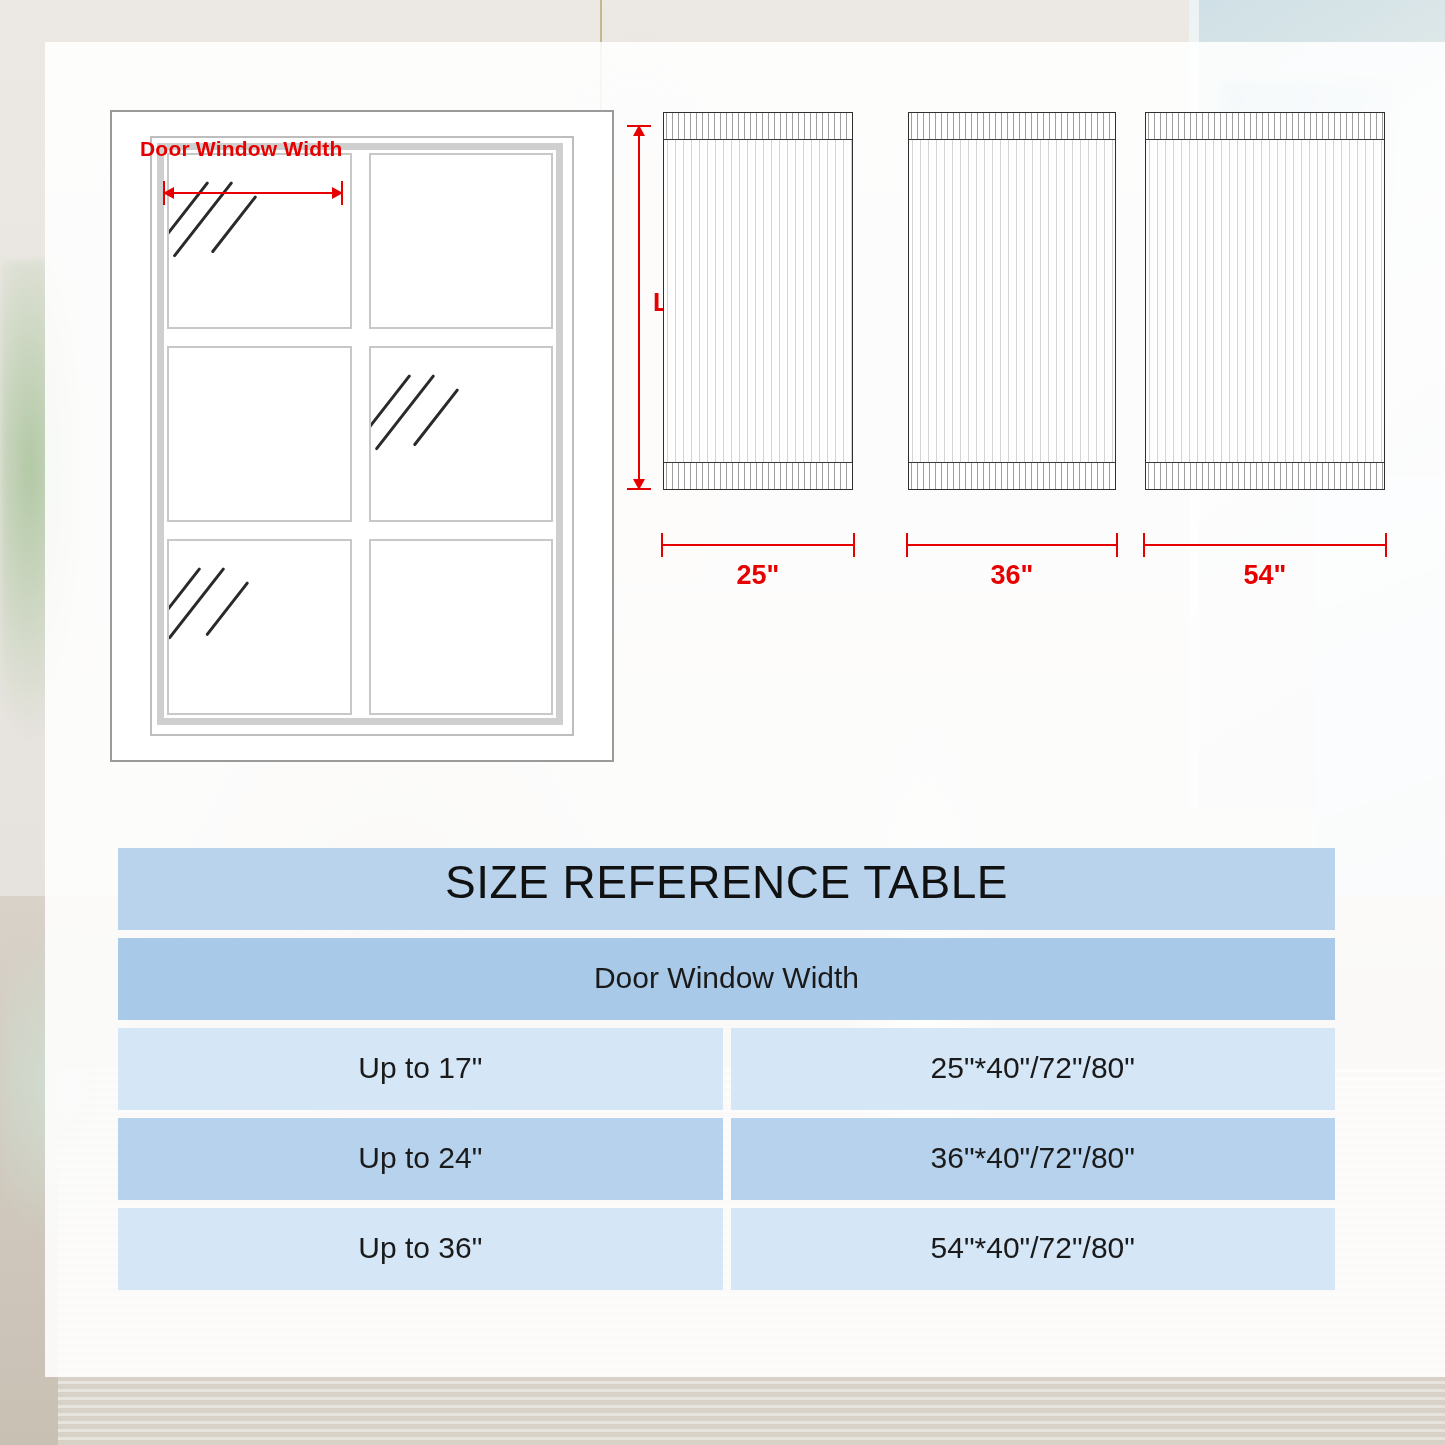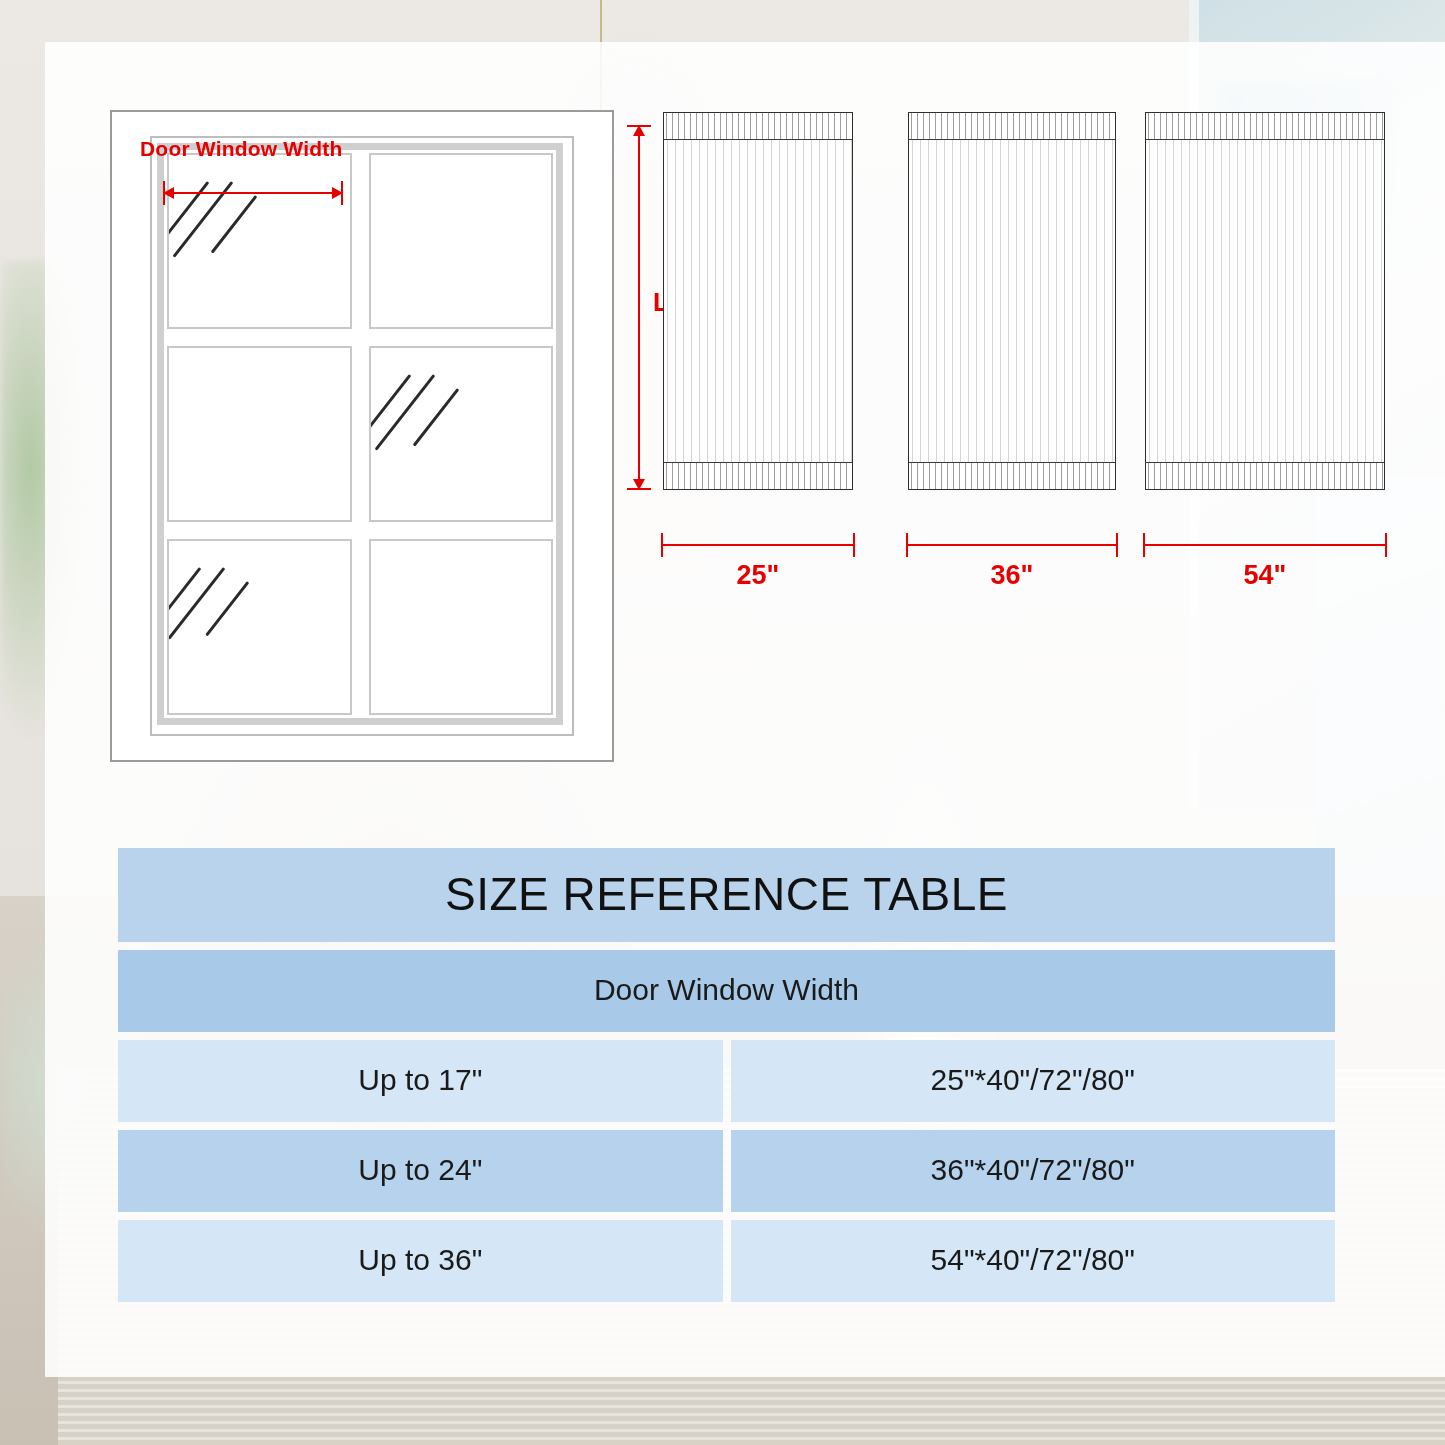--- a/index.html
+++ b/index.html
@@ -329,21 +329,21 @@
     position: absolute;
     left: 73px;
     top: 806px;
     width: 1217px;
   }
   .tbl-title {
     background: #b9d3ec;
     color: #111;
     font-size: 46px;
     text-align: center;
-    padding: 19px 0 21px;
+    padding: 7px 0 21px;
     letter-spacing: .5px;
   }
   .row {
     display: flex;
     gap: 8px;
     margin-top: 8px;
   }
   .cell {
     flex: 1;
     text-align: center;

